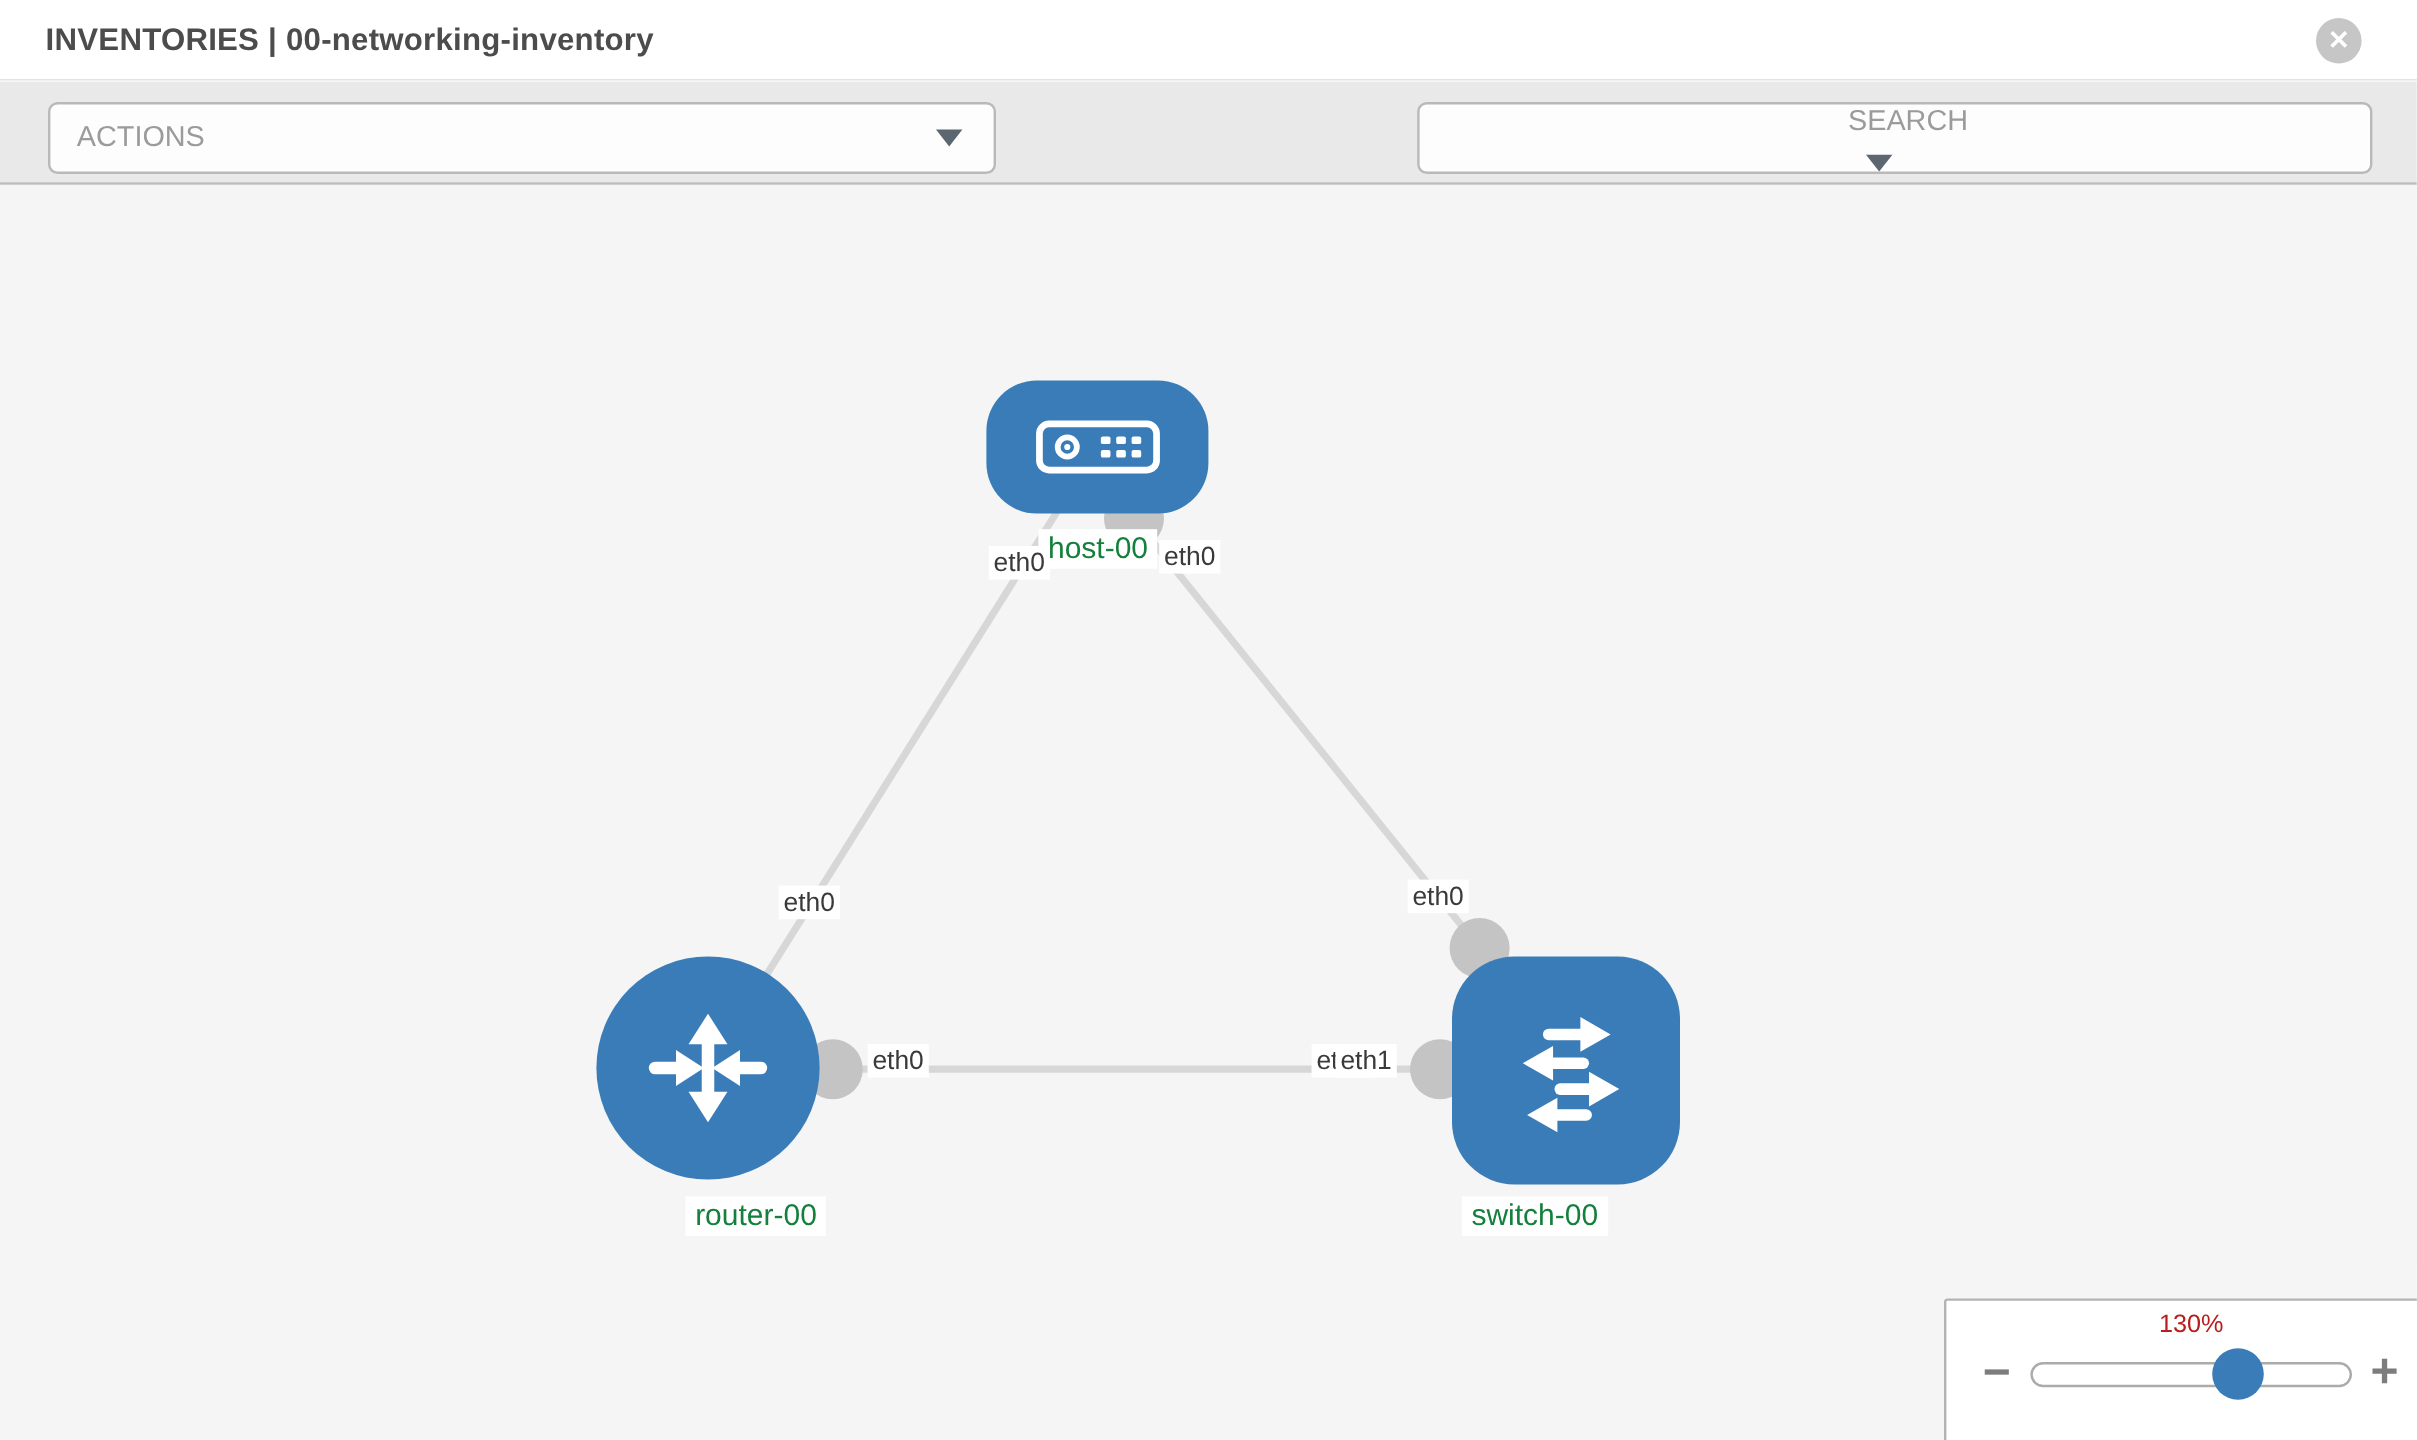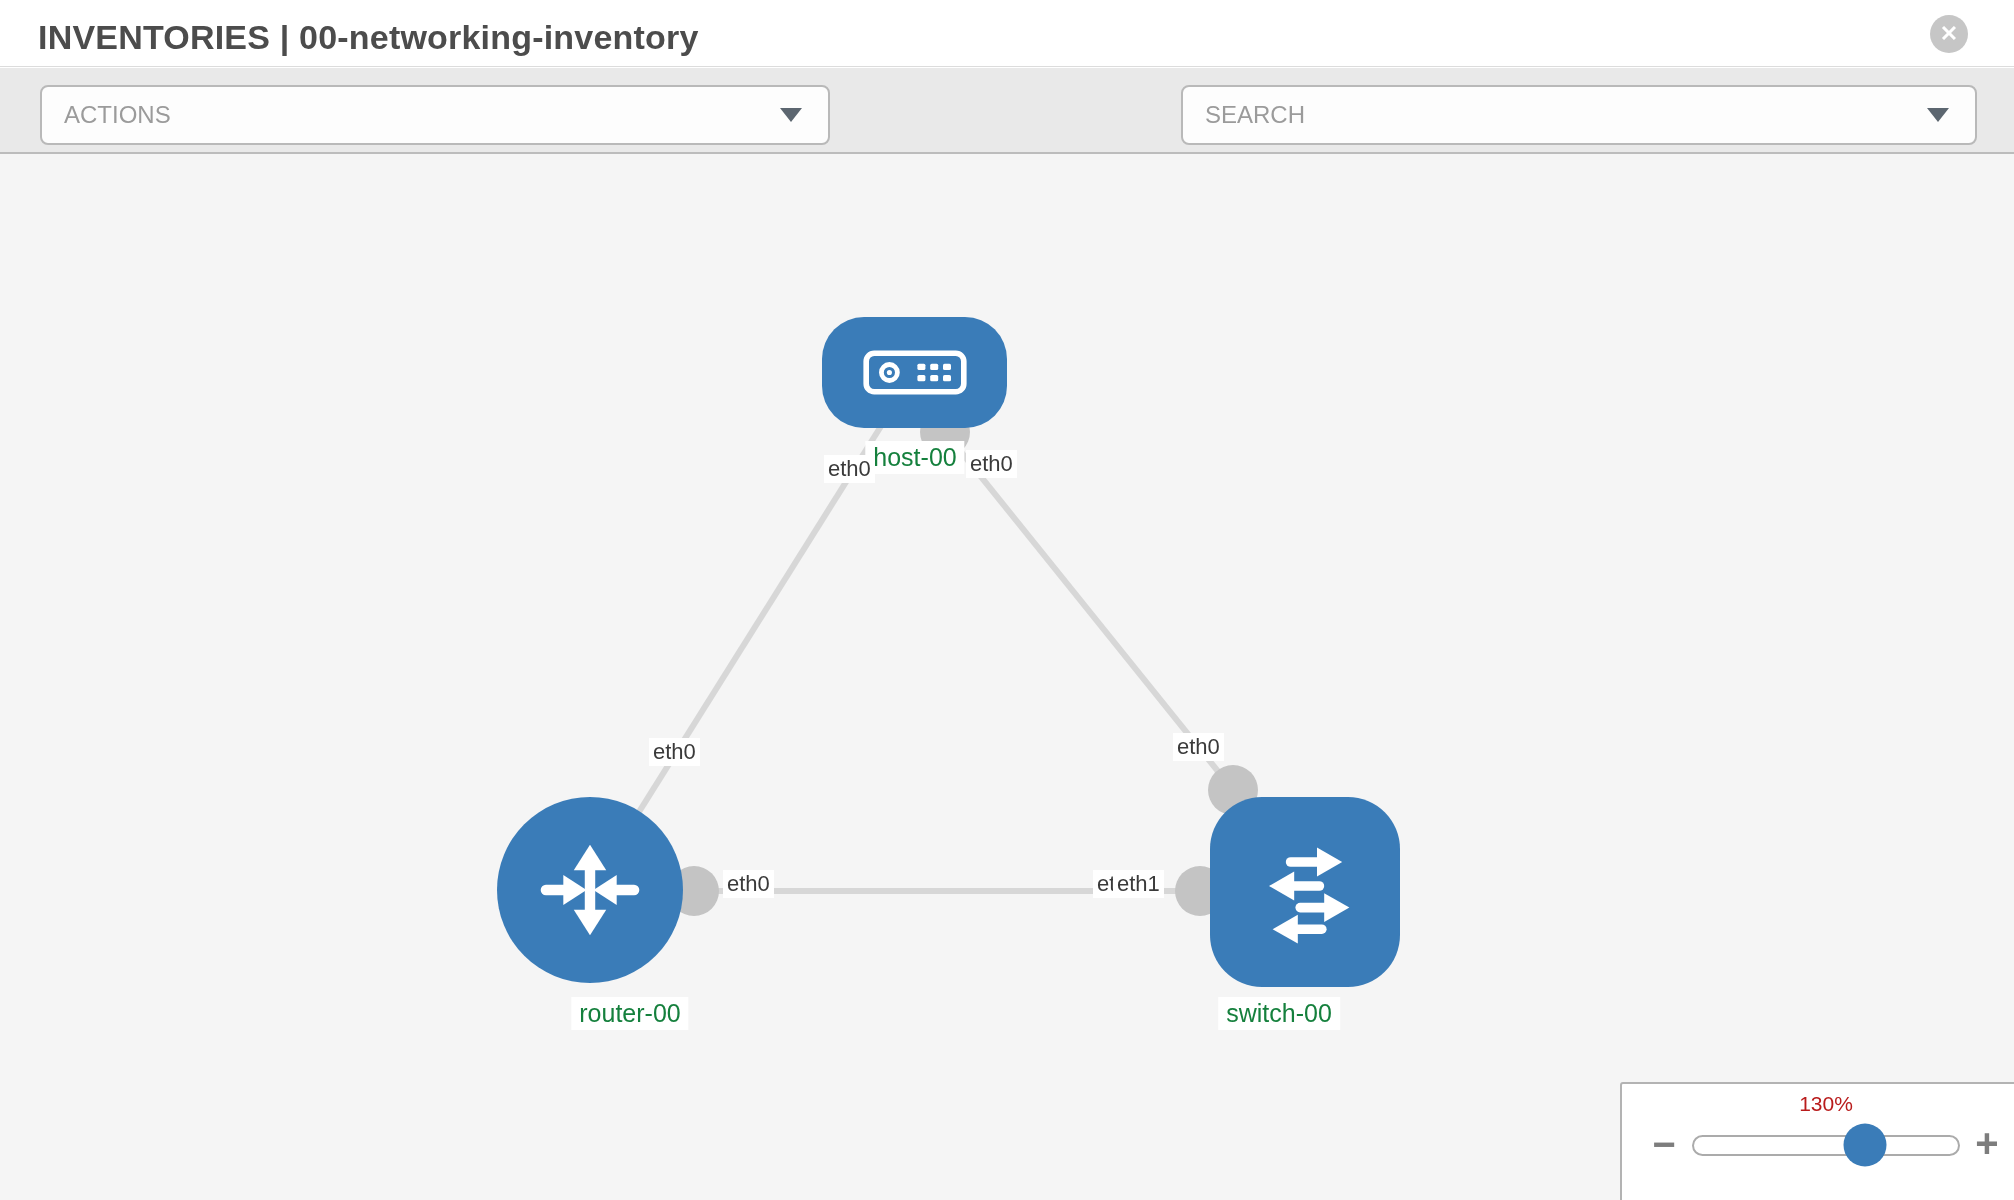--- a/index.html
+++ b/index.html
@@ -9,35 +9,35 @@
     --canvas-bg:#f5f5f5;
     --toolbar-bg:#e9e9e9;
   }
   *{margin:0;padding:0;box-sizing:border-box;}
   html,body{width:2014px;height:1200px;overflow:hidden;}
   body{font-family:"Liberation Sans",sans-serif;background:#fff;position:relative;}
 
   
   .header{position:absolute;left:0;top:0;width:2014px;height:67px;background:#fff;
           border-bottom:1px solid #dcdcdc;}
-  .header-title{position:absolute;left:38px;top:18px;font-size:34px;font-weight:700;color:#4c4c4c;letter-spacing:.2px;}
+  .header-title{position:absolute;left:38px;top:18px;font-size:26px;font-weight:700;color:#4c4c4c;letter-spacing:.2px;}
   .close-btn{position:absolute;right:46px;top:15px;width:38px;height:38px;border-radius:50%;
              background:#c6c6c6;color:#fff;display:flex;align-items:center;justify-content:center;
              font-size:22px;font-weight:700;cursor:pointer;border:none;}
 
   
   .toolbar{position:absolute;left:0;top:68px;width:2014px;height:86px;background:var(--toolbar-bg);
            border-bottom:2px solid #bcbcbc;}
   .dropdown{position:absolute;top:17px;height:60px;background:#fdfdfd;border:2px solid #b9b9b9;
             border-radius:8px;display:flex;align-items:center;cursor:pointer;}
   .dropdown-label{font-size:24px;color:#9b9b9b;margin-left:22px;flex:1;}
   .caret{width:0;height:0;border-left:11px solid transparent;border-right:11px solid transparent;
          border-top:14px solid #5c6670;margin-right:26px;}
   .dd-actions{left:40px;width:790px;}
-  .dd-search{left:1181px;width:796px;}
+  .dd-search{left:1181px;width:796px;flex-direction:column;}
   .tool-icon{position:absolute;top:96px;width:44px;height:44px;background:none;border:none;cursor:pointer;}
   .tool-icon svg{width:100%;height:100%;}
   .ic-stroke{stroke:#84898f;fill:none;}
 
   
   .canvas{position:absolute;left:0;top:154px;width:2014px;height:1046px;background:var(--canvas-bg);}
   .net-svg{position:absolute;left:0;top:0;width:2014px;height:1046px;}
   .link{stroke:var(--link-gray);stroke-width:6;}
   .port{fill:var(--port-gray);}
 

